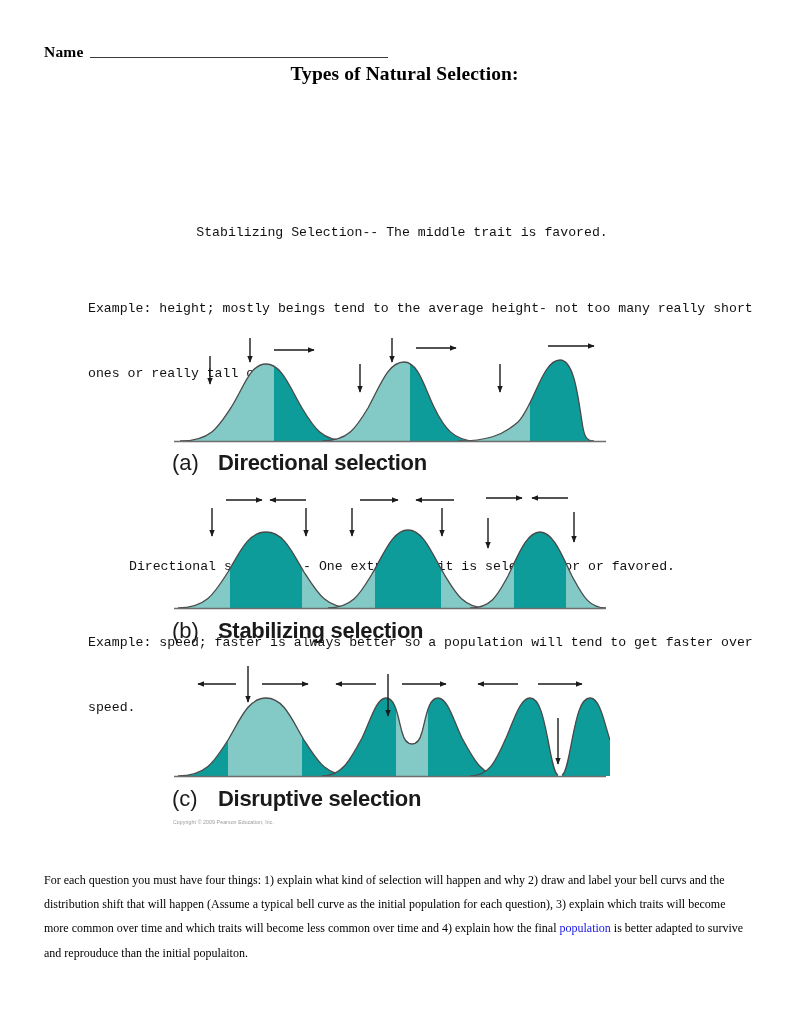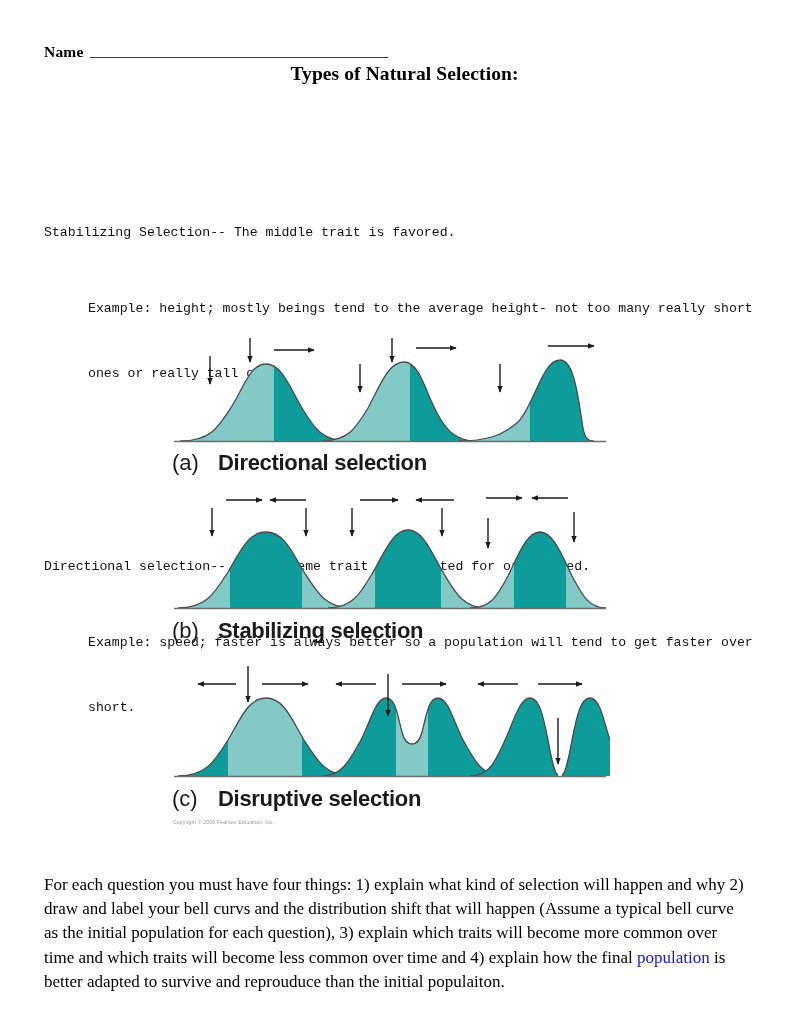--- a/index.html
+++ b/index.html
@@ -66,21 +66,21 @@
     top: 114px;
     width: 716px;
     font-family: "Liberation Mono", "DejaVu Sans Mono", monospace;
     font-size: 13.2px;
     line-height: 21.5px;
     color: #111111;
     white-space: pre-wrap;
   }
   .mono-para { margin: 0 0 21px 0; }
   .mono-para:last-child { margin-bottom: 0; }
-  .mono-line { display: block; }
+  .mono-line { display: block; text-align: center; }
   .mono-indent { display: block; padding-left: 44px; text-indent: 0; margin-top: 12px; }
   .mono-indent-cont { display: block; padding-left: 44px; }
 
   
   .figure {
     position: absolute;
     left: 170px;
     top: 336px;
     width: 440px;
     height: 500px;
@@ -100,21 +100,21 @@
     letter-spacing: 0.1px;
   }
 
   
   .closing {
     position: absolute;
     left: 44px;
     top: 856px;
     width: 706px;
     font-family: "Liberation Serif", serif;
-    font-size: 17px;
+    font-size: 12px;
     line-height: 24.2px;
     color: #000000;
     text-align: left;
   }
   .link-word { color: #1414e0; }
 </style>
 </head>
 <body>
 
 <div class="page">
@@ -130,21 +130,21 @@
 
     <div class="mono-para">
       <span class="mono-line">Stabilizing Selection-- The middle trait is favored.</span>
       <span class="mono-indent">Example: height; mostly beings tend to the average height- not too many really short</span>
       <span class="mono-indent-cont">ones or really tall ones.</span>
     </div>
 
     <div class="mono-para">
       <span class="mono-line">Directional selection-- One extreme trait is selected for or favored.</span>
       <span class="mono-indent">Example: speed; faster is always better so a population will tend to get faster over</span>
-      <span class="mono-indent-cont">short.</span>
+      <span class="mono-indent-cont">speed.</span>
     </div>
 
 
   </div>
 
   <div class="figure">
     <svg width="440" height="500" viewBox="0 0 440 500" xmlns="http://www.w3.org/2000/svg">
       <defs>
         <marker id="arrowhead" viewBox="0 0 10 10" refX="9" refY="5" markerWidth="5" markerHeight="5" orient="auto-start-reverse">
           <path d="M 0 1 L 10 5 L 0 9 z" fill="#1a1a1a"></path>

